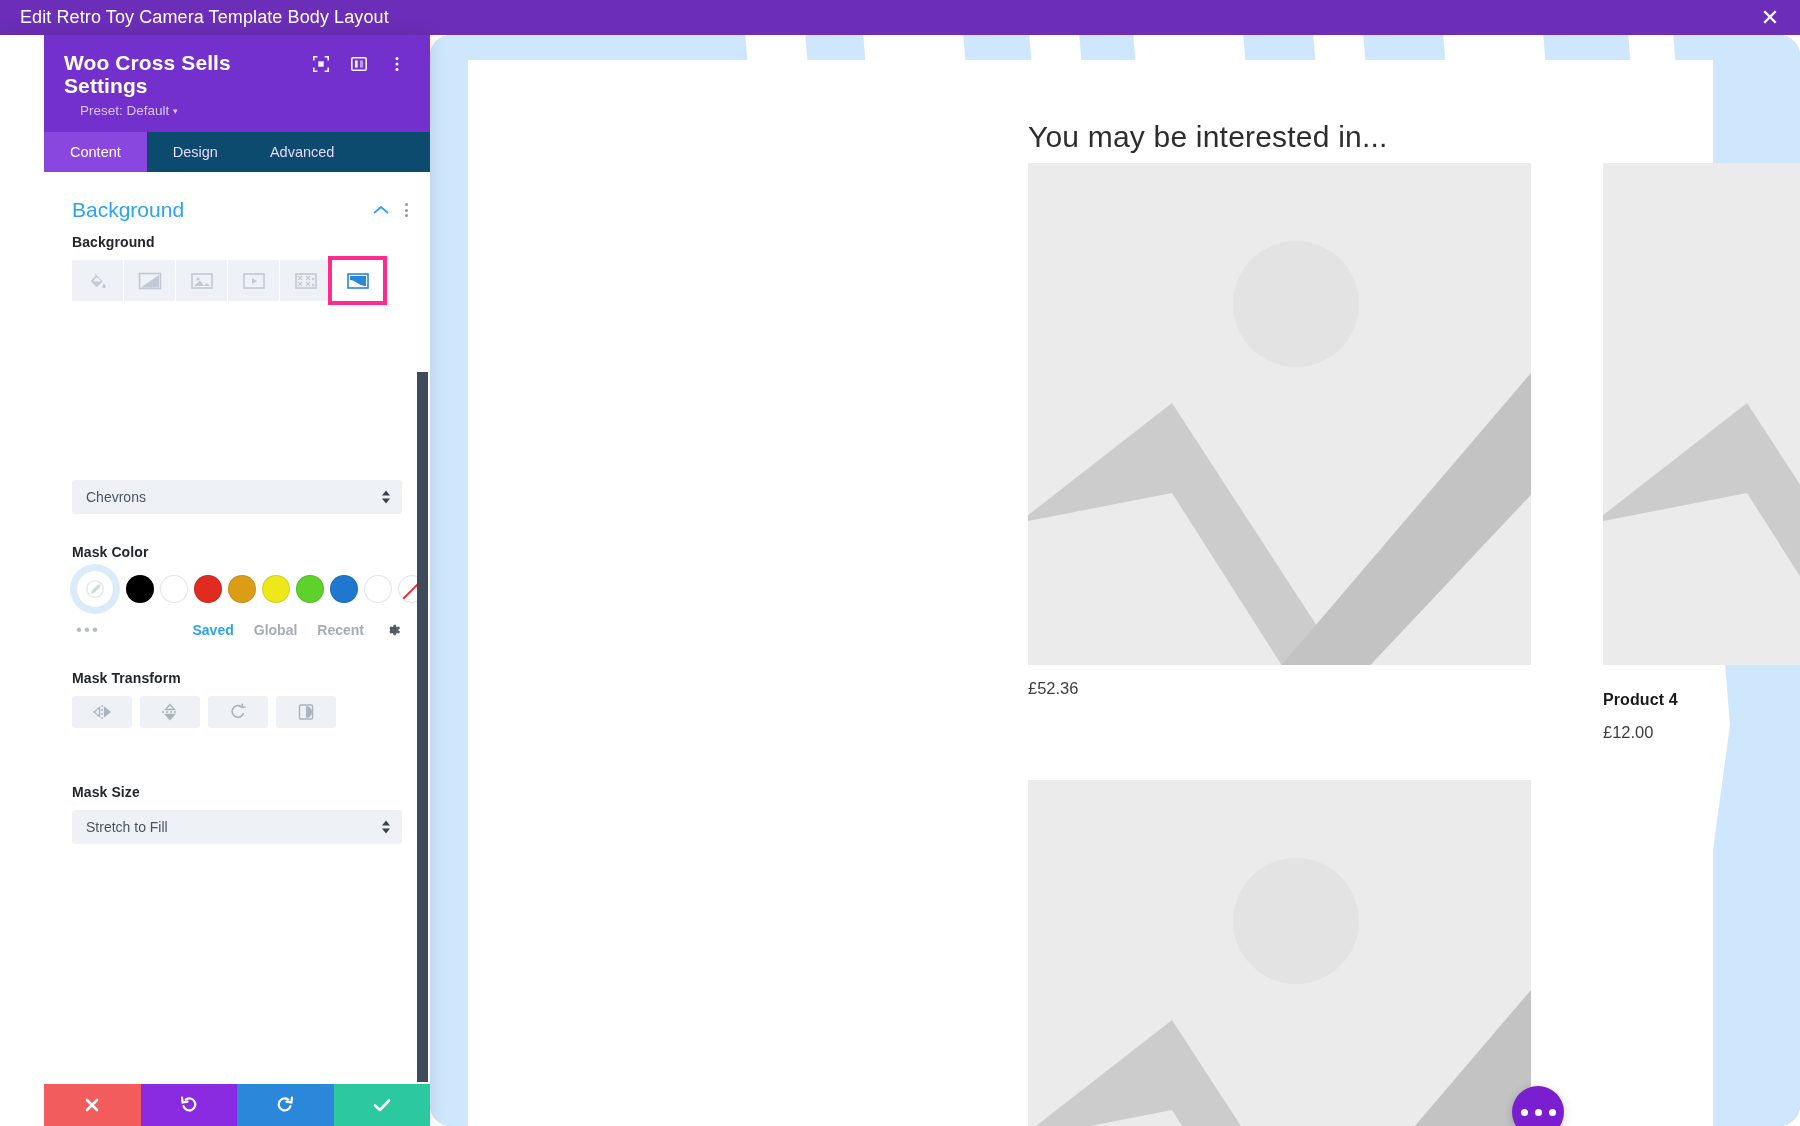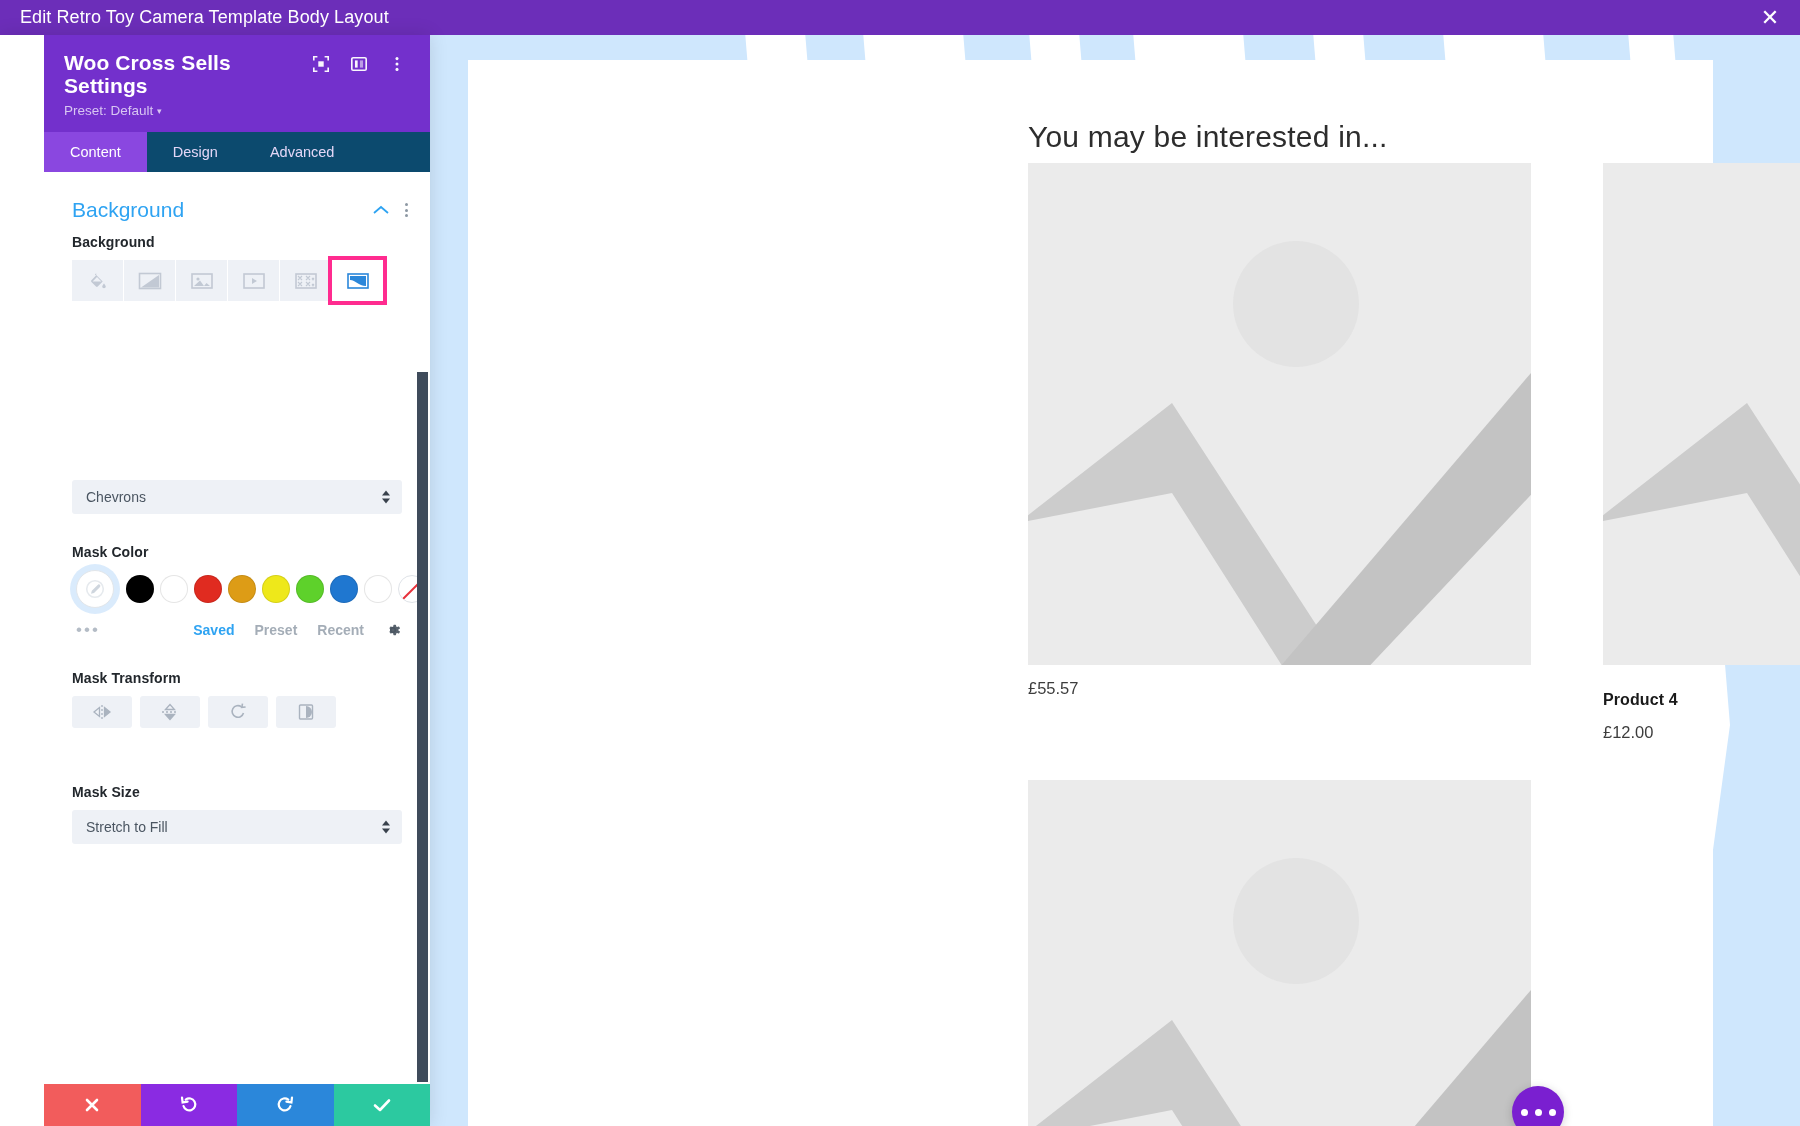--- a/index.html
+++ b/index.html
@@ -36,21 +36,21 @@
     padding-left: 44px;
   }
   .panel-head { background: #7330cc; padding: 16px 20px 14px 20px; position: relative; }
   .panel-head .ph-row { display: flex; align-items: flex-start; }
   .panel-head h1 {
     font-size: 21px; font-weight: 700; color: #fff; flex: 1; line-height: 1.1;
     letter-spacing: .1px;
   }
   .panel-head .ph-icons { display: flex; align-items: center; gap: 20px; padding-top: 4px; padding-right: 4px; }
   .ph-ico { width: 18px; height: 18px; color: #fff; opacity: .96; cursor: pointer; display:block; }
-  .preset { font-size: 13.5px; color: #d8c6f2; margin-top: 6px; cursor: pointer; }
+  .preset { font-size: 13.5px; color: #d8c6f2; margin-top: 6px; cursor: pointer; margin-left: 16px; }
   .preset .caret { font-size: 9px; position: relative; top: -1px; }
 
   .tabs { background: #0c4a6e; display: flex; height: 40px; }
   .tab {
     padding: 0 26px; height: 40px; display: flex; align-items: center;
     color: #e4d7f7; font-size: 14.5px; cursor: pointer; font-weight: 500;
   }
   .tab.active { background: #8a47e0; color: #fff; }
 
   .panel-body {
@@ -153,21 +153,21 @@
   .actionbar { height: 42px; display: flex; flex: none; }
   .act { flex: 1; display: flex; align-items: center; justify-content: center; cursor: pointer; color: #fff; }
   .act.cancel { background: #f25c5c; }
   .act.undo { background: #8a2be2; }
   .act.redo { background: #2b87da; }
   .act.save { background: #2cc9a0; }
 
   
   .canvas {
     position: absolute; left: 430px; top: 35px; width: 1370px; height: 1091px;
-    overflow: hidden; background: #f9a8d4;
+    overflow: hidden; background: #f9a8d4; border-radius: 21px;
   }
   .chevron-bg { position: absolute; inset: 0; }
   .content-card {
     position: absolute; left: 38px; top: 25px; width: 1245px; bottom: 0;
     background: #fff;
     -webkit-mask-image: var(--none);
   }
   .page-title {
     position: absolute; left: 598px; top: 85px; font-size: 30px; color: #2d2d2d;
     font-weight: 400; letter-spacing: .2px; z-index: 3;
@@ -226,21 +226,21 @@
 
       <div class="prod">
         <div class="ph-img">
           <svg viewBox="0 0 503 502" width="503" height="502">
             <rect width="503" height="502" fill="#ebebeb"></rect>
             <circle cx="268" cy="141" r="63" fill="#e3e3e3"></circle>
             <path d="M-10 360 L144 240 L300 480 L480 622 L330 622 L144 330 Z" fill="#cccccc"></path>
             <path d="M520 190 L582 248 L250 600 L170 600 Z" fill="#c3c3c3"></path>
           </svg>
         </div>
-        <div class="prod-price">£55.57</div>
+        <div class="prod-price">£52.36</div>
       </div>
 
       <div class="prod">
         <div class="ph-img">
           <svg viewBox="0 0 503 502" width="503" height="502">
             <rect width="503" height="502" fill="#ebebeb"></rect>
             <circle cx="268" cy="141" r="63" fill="#e3e3e3"></circle>
             <path d="M-10 360 L144 240 L300 480 L480 622 L330 622 L144 330 Z" fill="#cccccc"></path>
             <path d="M520 190 L582 248 L250 600 L170 600 Z" fill="#c3c3c3"></path>
           </svg>
@@ -401,21 +401,21 @@
             <div class="sw" style="background:#eee81a"></div>
             <div class="sw" style="background:#5ed12b"></div>
             <div class="sw" style="background:#1f77d0"></div>
             <div class="sw" style="background:#ffffff"></div>
             <div class="sw none"></div>
           </div>
           <div class="sw-row2">
             <div class="sw-dots">•••</div>
             <div class="sw-tabs">
               <div class="sw-tab on">Saved</div>
-              <div class="sw-tab">Preset</div>
+              <div class="sw-tab">Global</div>
               <div class="sw-tab">Recent</div>
               <svg class="gear" width="18" height="18" viewBox="0 0 20 20" fill="#4a5561">
                 <path d="M10 6.6A3.4 3.4 0 1 0 10 13.4 3.4 3.4 0 0 0 10 6.6zm0 5.1a1.7 1.7 0 1 1 0-3.4 1.7 1.7 0 0 1 0 3.4z"></path>
                 <path d="M17.4 11.3l-1.3-.6a6.2 6.2 0 0 0 0-1.4l1.3-.6a.6.6 0 0 0 .3-.8l-.9-1.6a.6.6 0 0 0-.8-.2l-1.3.6a6.3 6.3 0 0 0-1.2-.7l-.1-1.4a.6.6 0 0 0-.6-.5h-1.8a.6.6 0 0 0-.6.5l-.1 1.4c-.4.2-.8.4-1.2.7l-1.3-.6a.6.6 0 0 0-.8.2l-.9 1.6a.6.6 0 0 0 .3.8l1.3.6a6.2 6.2 0 0 0 0 1.4l-1.3.6a.6.6 0 0 0-.3.8l.9 1.6a.6.6 0 0 0 .8.2l1.3-.6c.4.3.8.5 1.2.7l.1 1.4a.6.6 0 0 0 .6.5h1.8a.6.6 0 0 0 .6-.5l.1-1.4c.4-.2.8-.4 1.2-.7l1.3.6a.6.6 0 0 0 .8-.2l.9-1.6a.6.6 0 0 0-.3-.8z" opacity=".92"></path>
               </svg>
             </div>
           </div>
         </div>
 
         <div class="spacer-lg"></div>

